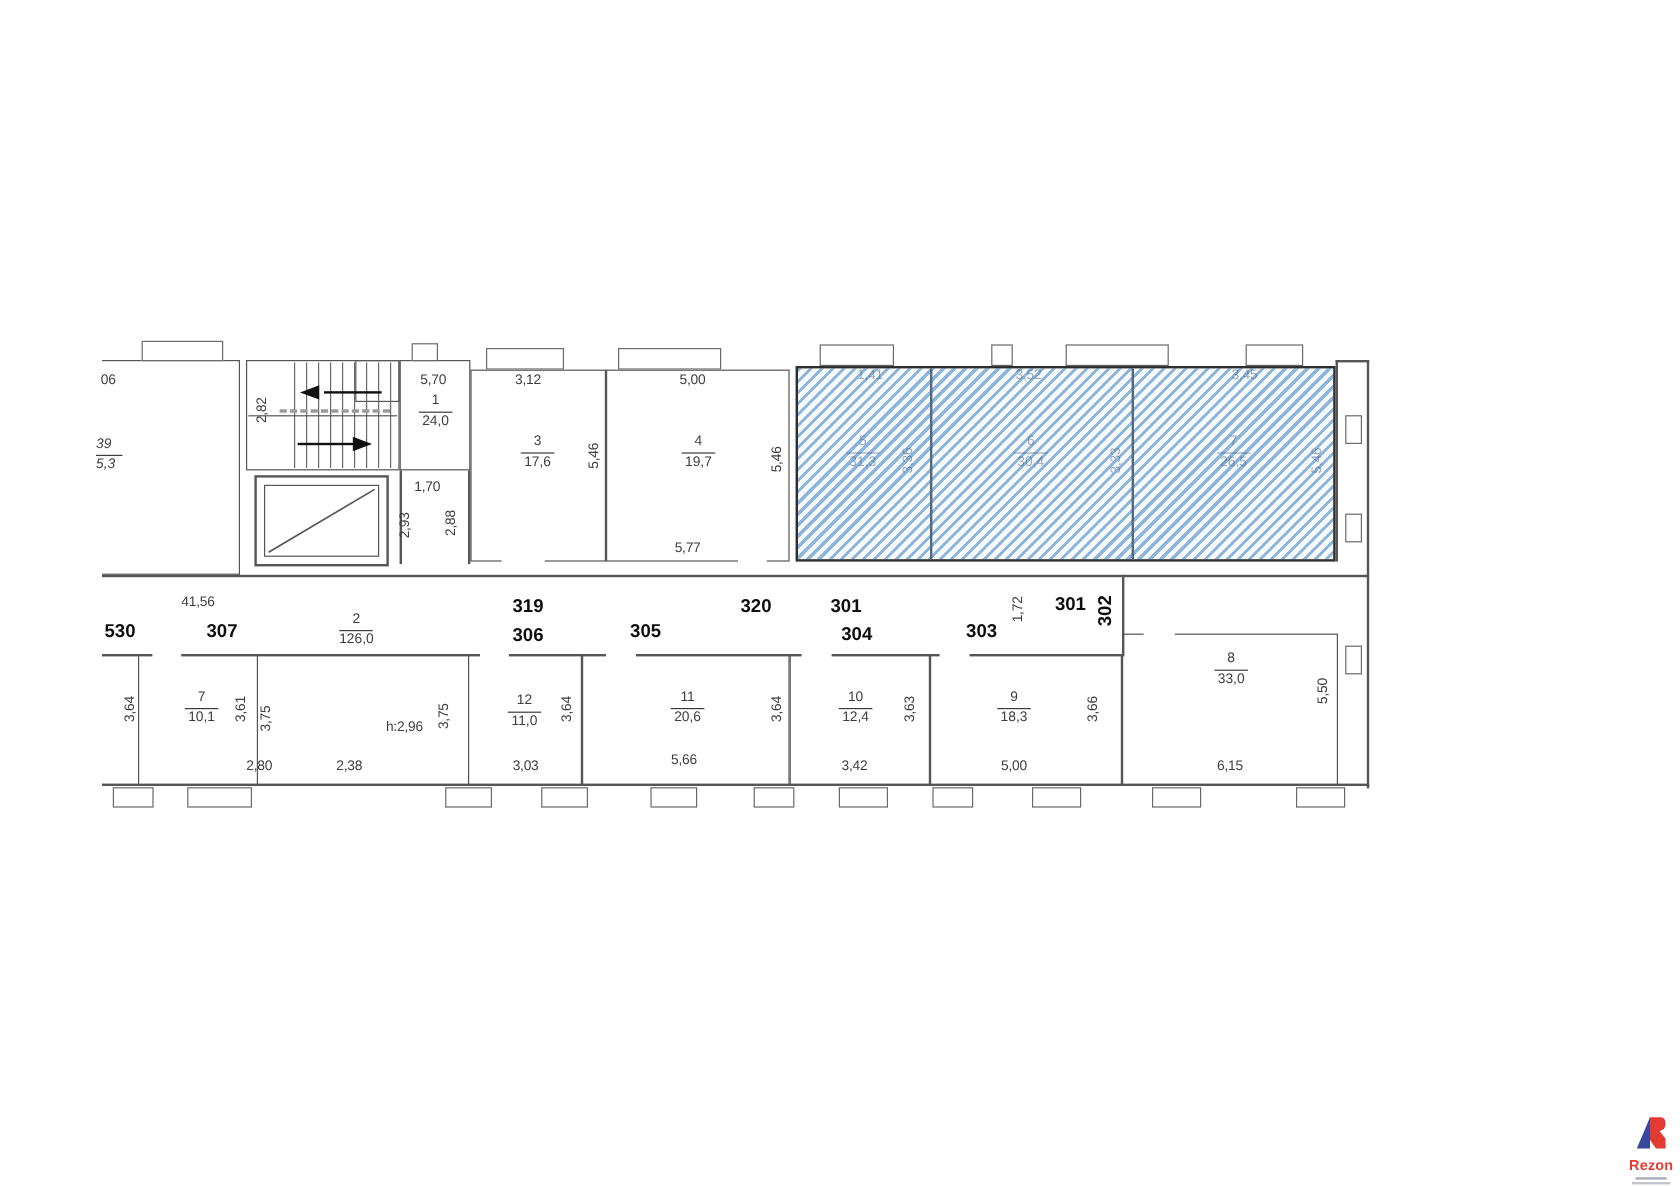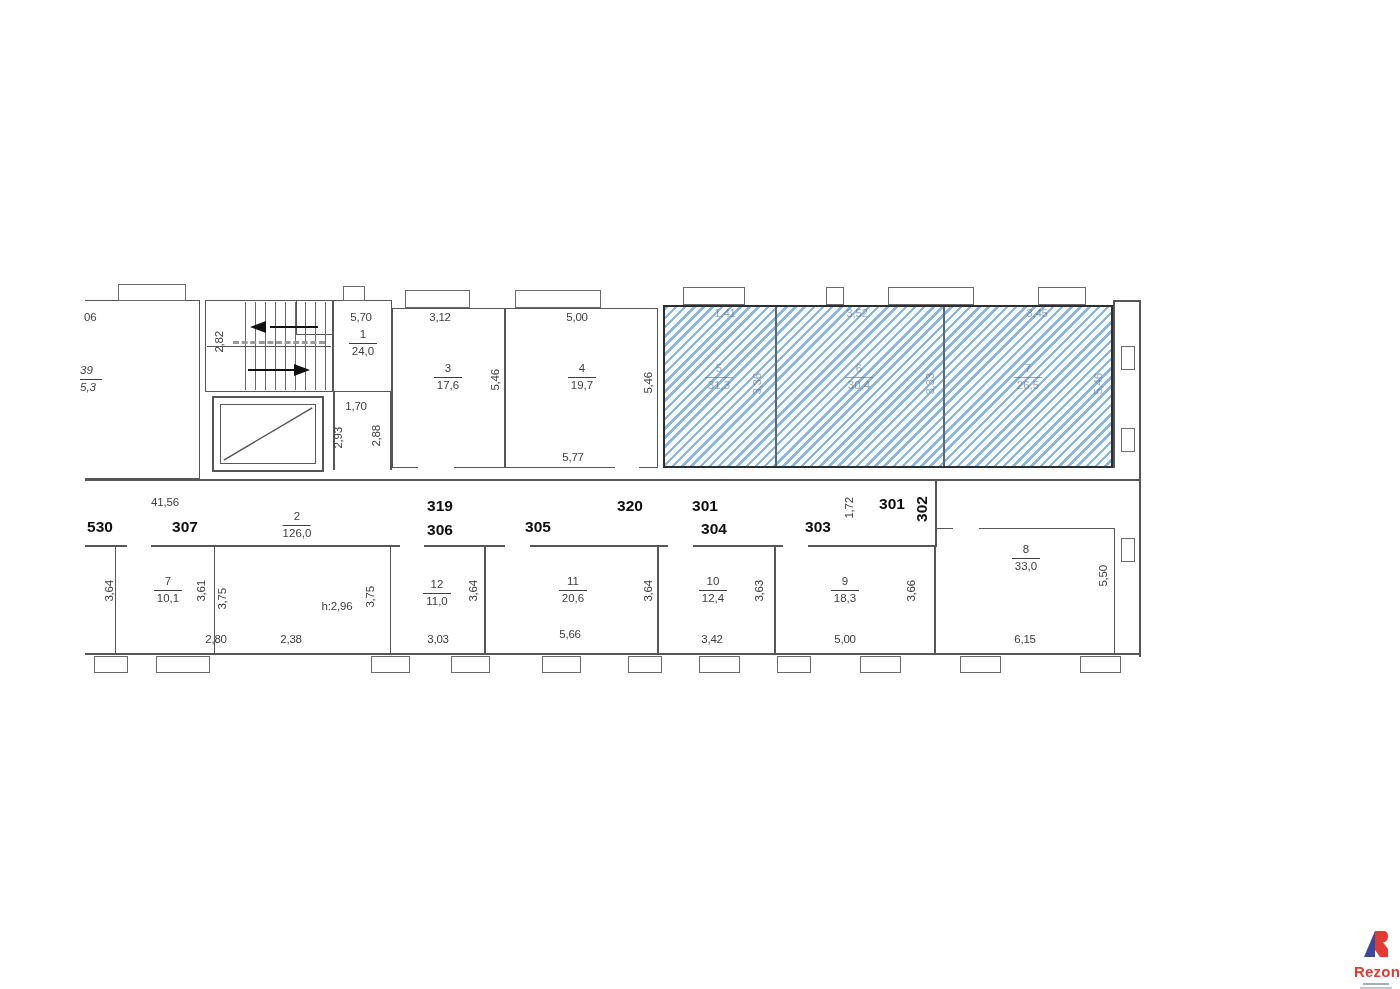--- a/index.html
+++ b/index.html
@@ -34,21 +34,21 @@
   .rail{position:absolute;border-top:3px dashed #9a9a9a;}
   .shaft{position:absolute;height:2px;background:#111;}
   .ahead{position:absolute;width:0;height:0;}
   .ahead.left{border-top:6px solid transparent;border-bottom:6px solid transparent;border-right:16px solid #111;}
   .ahead.right{border-top:6px solid transparent;border-bottom:6px solid transparent;border-left:16px solid #111;}
   
   .elev{position:absolute;border:2px solid #565656;box-sizing:border-box;}
   .elev .inner{position:absolute;left:6px;top:6px;right:6px;bottom:6px;border:1.5px solid #565656;}
   
   .logo{position:absolute;left:1354px;top:930px;width:44px;text-align:center;}
-  .logo .brand{font-size:15px;font-weight:bold;letter-spacing:0.2px;margin-top:1px;}
+  .logo .brand{font-size:12px;font-weight:bold;letter-spacing:0.2px;margin-top:1px;}
   .logo .sub1{height:2px;width:26px;margin:3px auto 2px;background:#a9aeb6;}
   .logo .sub2{height:2px;width:32px;margin:0 auto;background:#c2c6cc;}
 </style>
 </head>
 <body>
 
 <div class="canvas">
 
   <div class="room thin" style="left:85px;top:300px;width:115px;height:179px;border-left:none;"></div>
   <div class="room thin" style="left:296px;top:300px;width:37px;height:35px;"></div>

